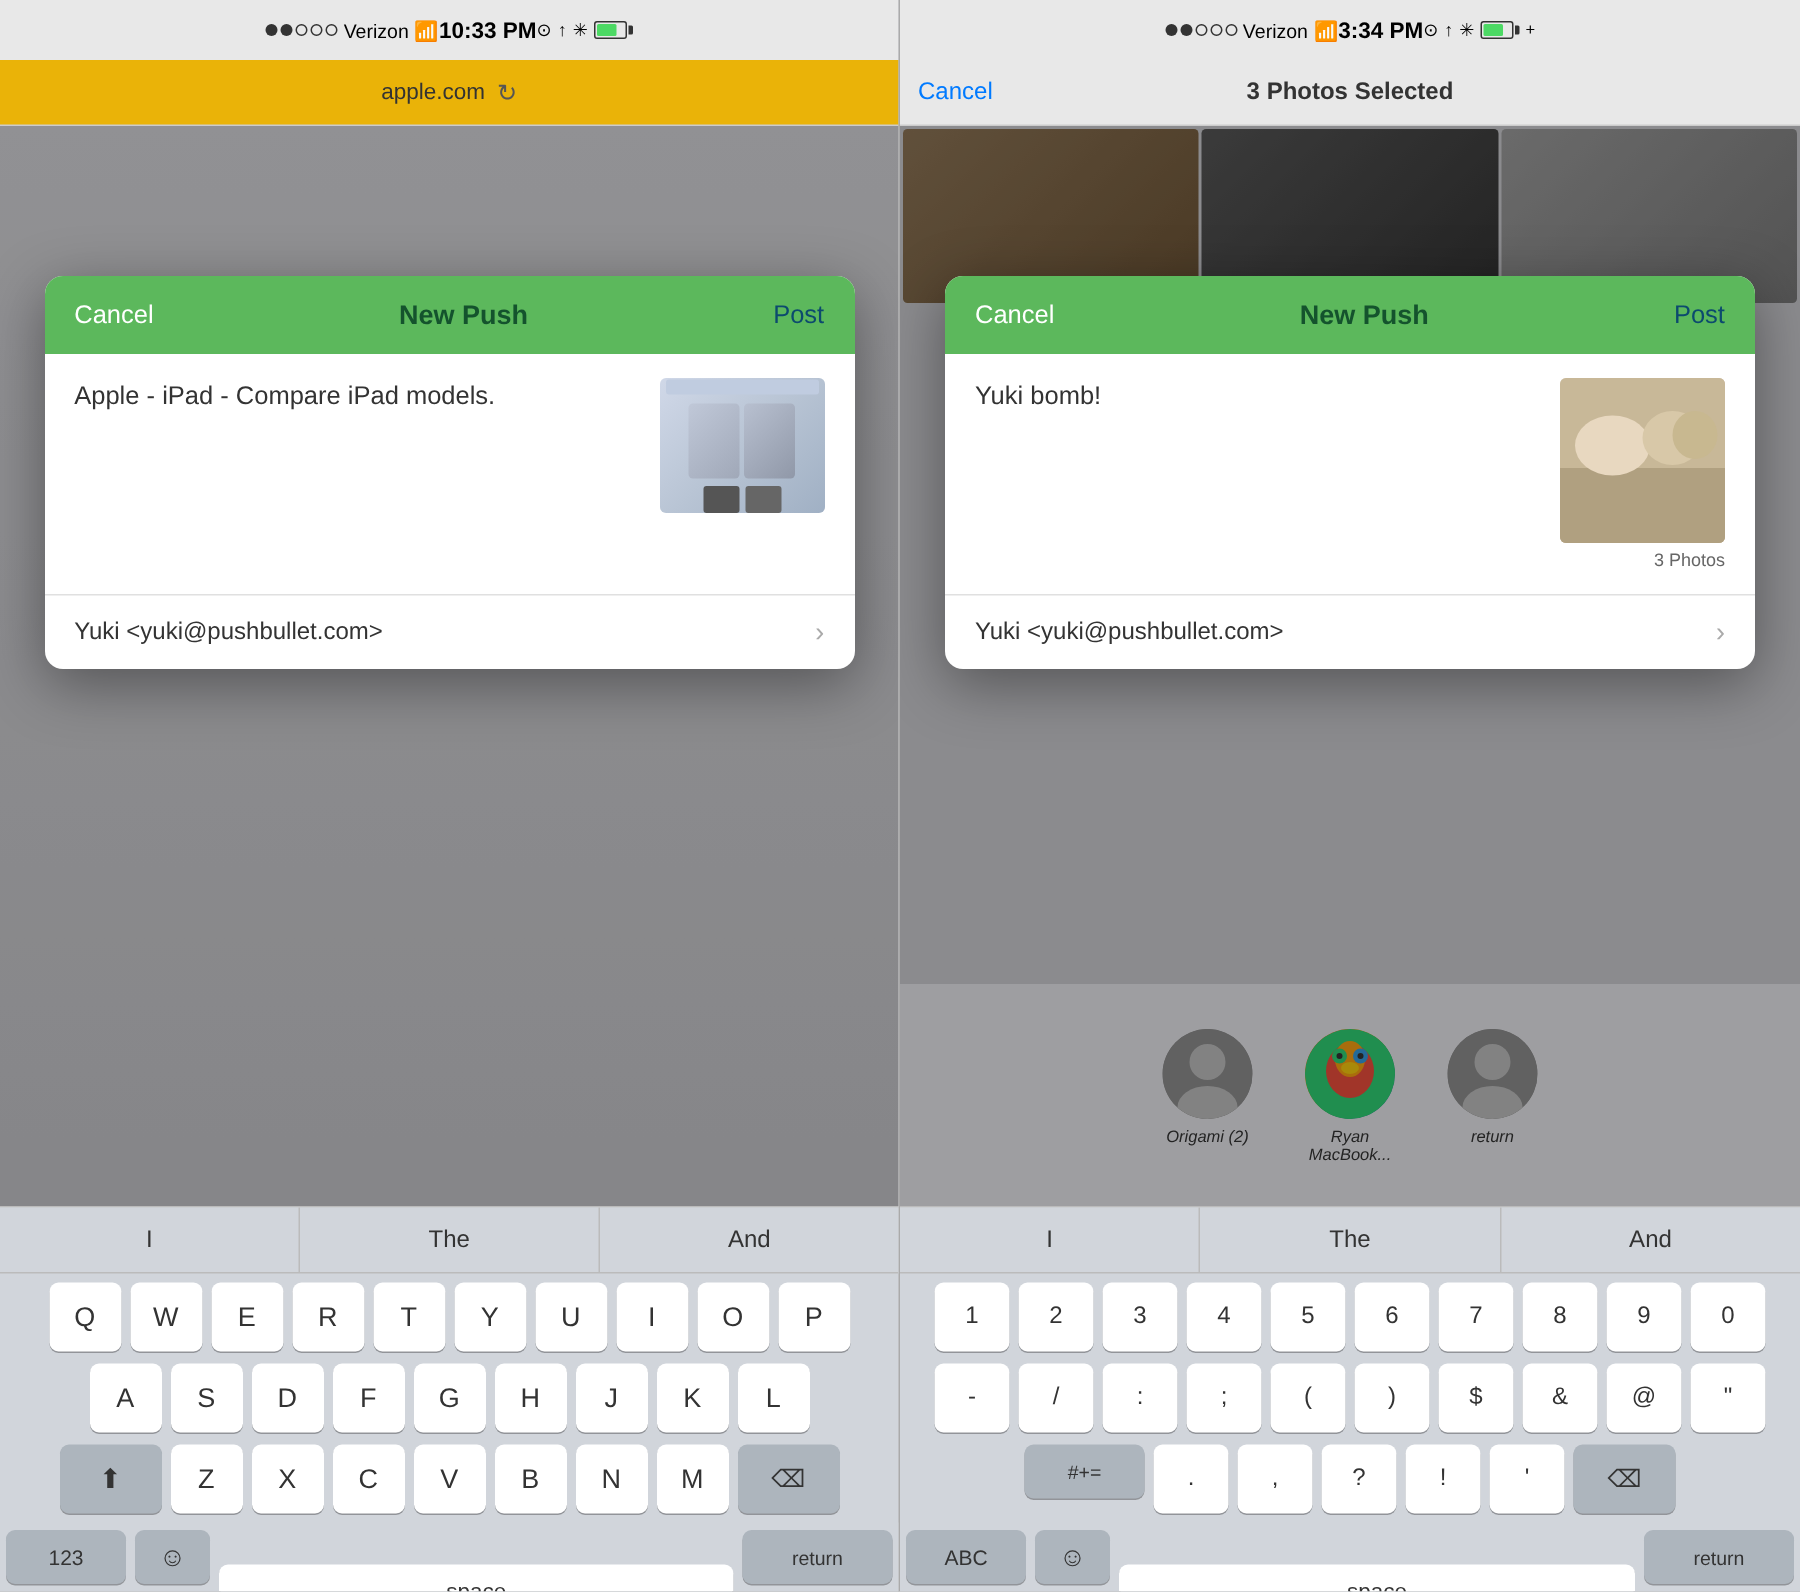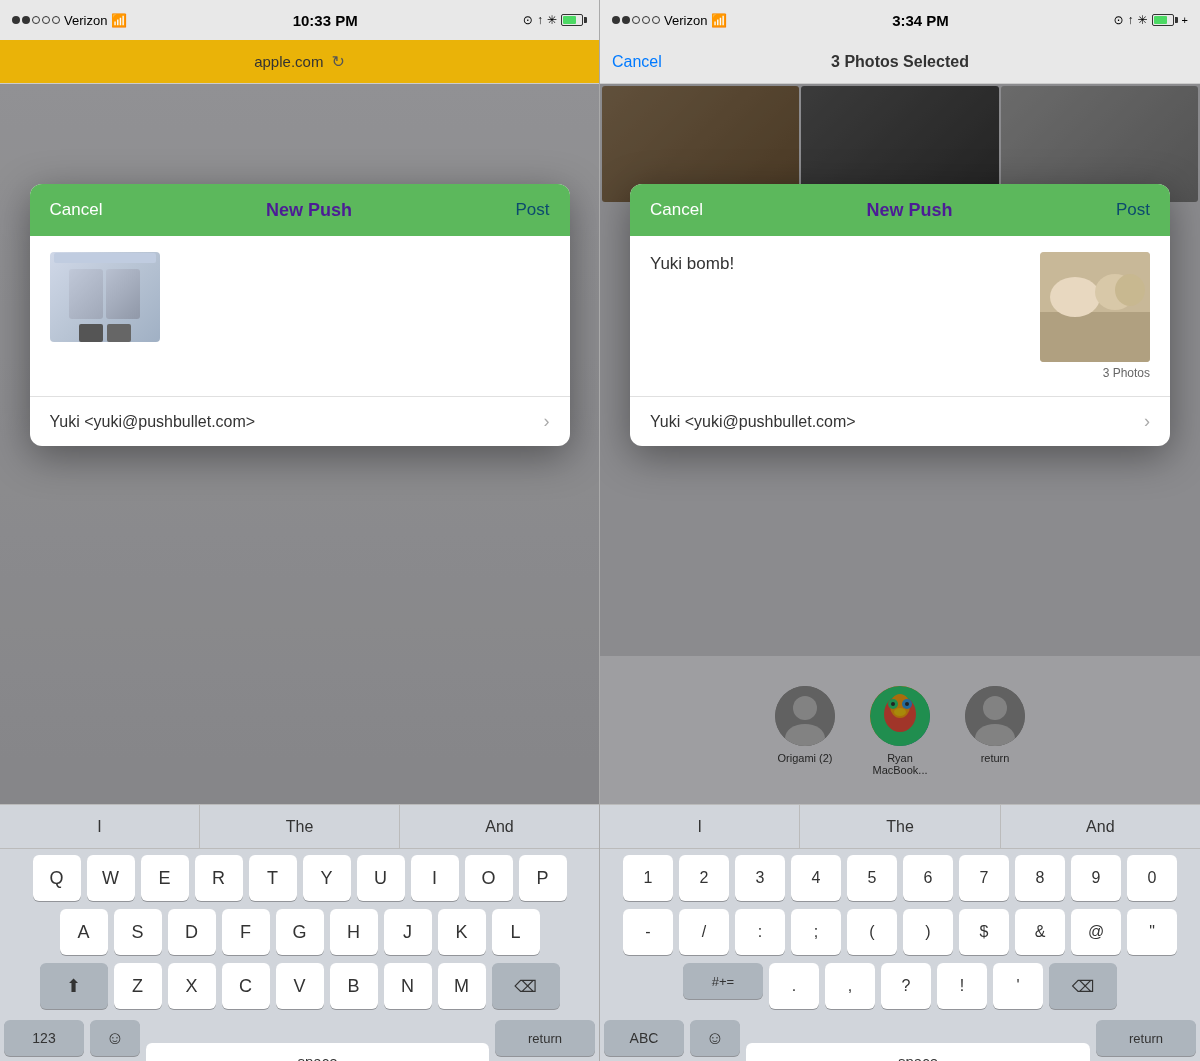--- a/index.html
+++ b/index.html
@@ -25,21 +25,21 @@
     .phone-screen.left {
       border-right: 1px solid #aaa;
     }
 
     
     .status-bar {
       height: 40px;
       background: #e8e8e8;
       display: flex;
       align-items: center;
-      justify-content: space-between;
+      justify-content: center;
       padding: 0 12px;
       font-size: 13px;
       font-weight: 500;
     }
     .status-left { display: flex; align-items: center; gap: 4px; }
     .status-center { font-size: 15px; font-weight: 600; }
     .status-right { display: flex; align-items: center; gap: 4px; font-size: 12px; }
 
     
     .url-bar {
@@ -168,20 +168,21 @@
       background: linear-gradient(135deg, #e74c3c 0%, #f39c12 30%, #27ae60 60%, #2980b9 100%);
       font-size: 10px;
       color: white;
       font-weight: bold;
     }
     .contact-name {
       font-size: 11px;
       color: #333;
       text-align: center;
       max-width: 70px;
+      font-style: italic;
     }
 
     
     .modal-overlay {
       position: absolute;
       top: 0; left: 0; right: 0; bottom: 0;
       background: rgba(0,0,0,0.3);
       display: flex;
       align-items: flex-start;
       justify-content: center;
@@ -205,21 +206,21 @@
       justify-content: space-between;
       padding: 0 20px;
     }
 
     .modal-cancel {
       color: white;
       font-size: 17px;
     }
 
     .modal-title {
-      color: #4c1d95;
+      color: #14532d;
       font-size: 18px;
       font-weight: bold;
     }
 
     .modal-post {
       color: #0c4a6e;
       font-size: 17px;
     }
 
     .modal-body {
@@ -521,20 +522,23 @@
     <div class="modal-overlay">
       <div class="modal-card">
 
         <div class="modal-header">
           <span class="modal-cancel">Cancel</span>
           <span class="modal-title">New Push</span>
           <span class="modal-post">Post</span>
         </div>
 
         <div class="modal-body">
+          <div class="modal-text-area">
+            <span class="modal-content-text">Apple - iPad - Compare iPad models.</span>
+          </div>
           <div class="modal-preview">
             <div class="preview-img">
               <div style="display:flex;flex-direction:column;gap:2px;width:100%;padding:4px;">
                 <div style="height:10px;background:#c0cce0;border-radius:2px;margin-bottom:4px;"></div>
                 <div style="display:flex;gap:3px;justify-content:center;">
                   <div style="width:34px;height:50px;background:linear-gradient(135deg,#c0c8d8,#a0a8b8);border-radius:3px;"></div>
                   <div style="width:34px;height:50px;background:linear-gradient(135deg,#b8c0d0,#9098a8);border-radius:3px;"></div>
                 </div>
                 <div style="display:flex;gap:4px;justify-content:center;margin-top:3px;">
                   <div style="width:24px;height:18px;background:#555;border-radius:2px;"></div>

